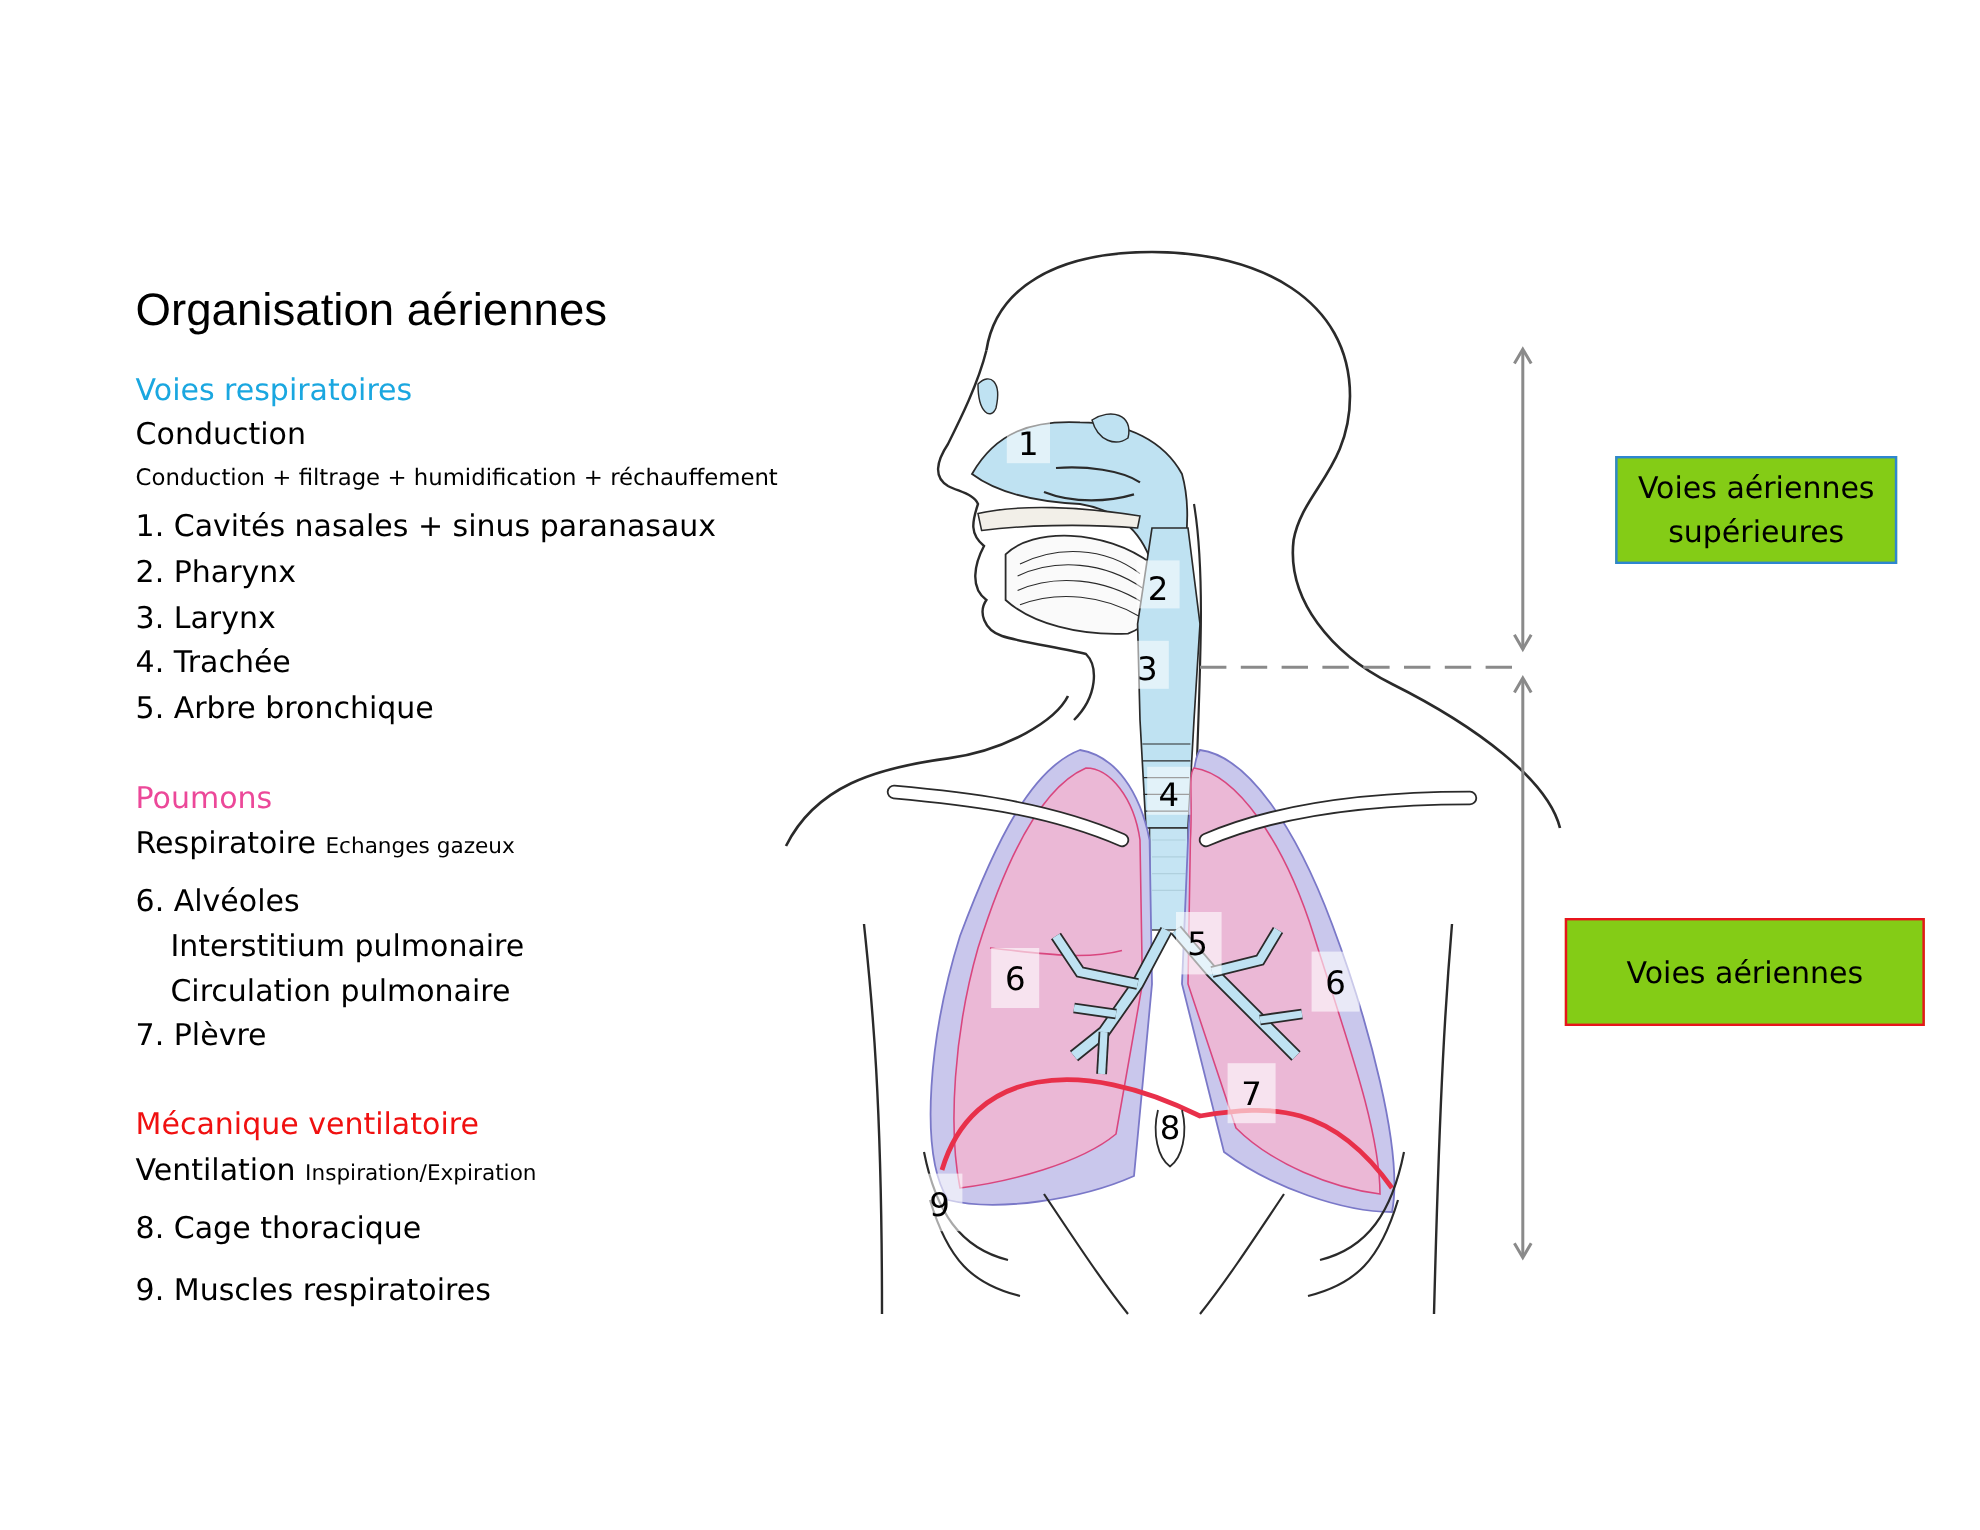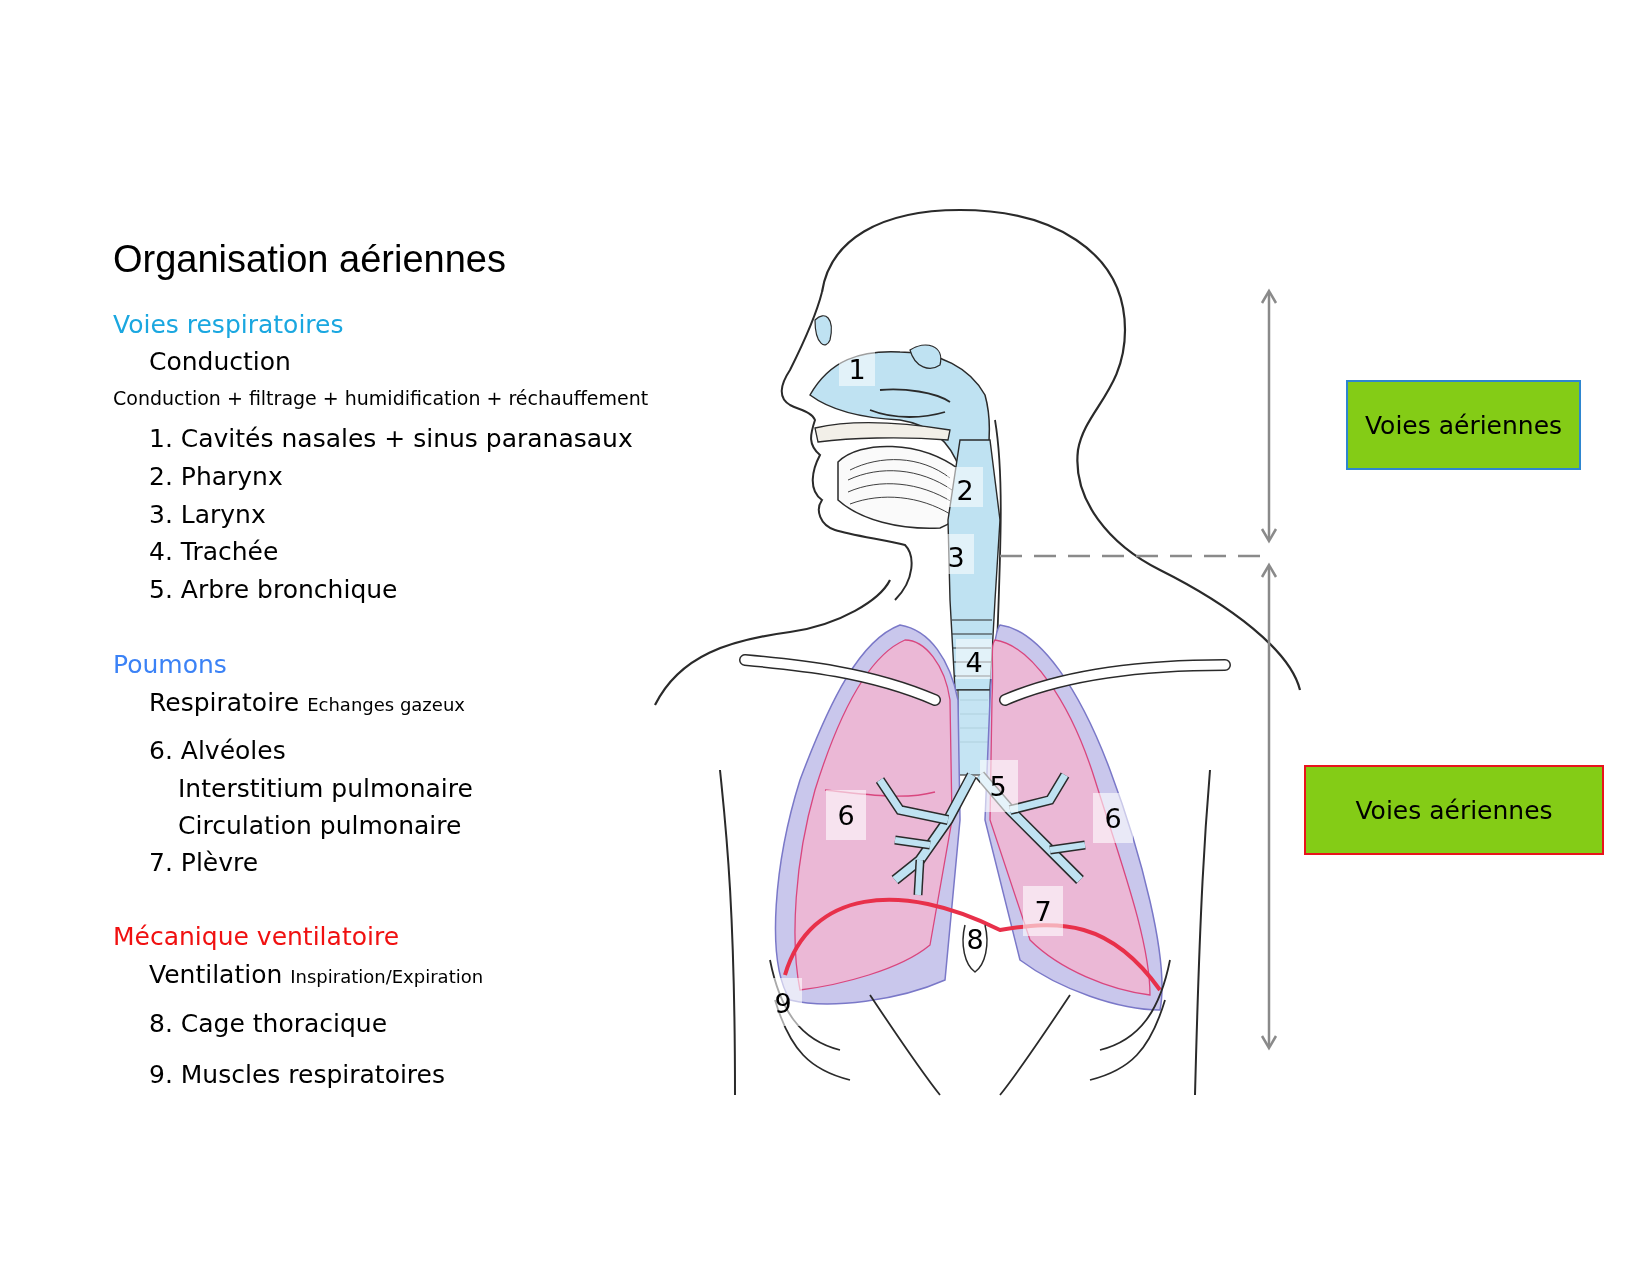--- a/index.html
+++ b/index.html
@@ -1,20 +1,20 @@
 <!DOCTYPE html>
 <html><head>
 <meta charset="utf-8">
 <style>
   html, body { margin:0; padding:0; background:#ffffff; }
   body { width:1650px; height:1275px; position:relative; overflow:hidden; font-family:"DejaVu Sans", sans-serif; color:#000; }
   .abs { position:absolute; white-space:nowrap; }
   .title { font-family:"Liberation Sans", sans-serif; font-size:38px; left:113px; top:238px; }
   .heading { font-family:"DejaVu Sans", sans-serif; font-size:25px; left:113px; }
-  .line { font-family:"DejaVu Sans", sans-serif; font-size:25px; left:113px;margin-left:36px; }
+  .line { font-family:"DejaVu Sans", sans-serif; font-size:25px; left:113px; }
   .small { font-size:18px; }
   .note { font-size:19px; left:113px; }
   .indent { left:142px; }
   .box { position:absolute; background:#84cc16; text-align:center; font-family:"DejaVu Sans", sans-serif; font-size:25px; line-height:37px; display:flex; flex-direction:column; justify-content:center; }
   svg.diagram { position:absolute; left:0; top:0; }
   .num { font-family:"DejaVu Sans", sans-serif; font-size:27px; fill:#000; text-anchor:middle; }
 </style>
 </head>
 <body>
 
@@ -22,21 +22,21 @@
 
 <div class="abs heading" style="top: 310px; color: rgb(26, 167, 224);">Voies respiratoires</div>
 <div class="abs line" style="top:347px;">Conduction</div>
 <div class="abs note" style="top:387px;">Conduction + filtrage + humidification + réchauffement</div>
 <div class="abs line" style="top:424px;">1. Cavités nasales + sinus paranasaux</div>
 <div class="abs line" style="top:462px;">2. Pharynx</div>
 <div class="abs line" style="top:500px;">3. Larynx</div>
 <div class="abs line" style="top:537px;">4. Trachée</div>
 <div class="abs line" style="top:575px;text-align:center;">5. Arbre bronchique</div>
 
-<div class="abs heading" style="top: 650px; color: #3b82f6;">Poumons</div>
+<div class="abs heading" style="top: 650px; color: #ec4899;">Poumons</div>
 <div class="abs line" style="top:688px;">
   <span>Respiratoire</span>
   <span class="small">Echanges gazeux</span>
 </div>
 <div class="abs line" style="top:736px;">6. Alvéoles</div>
 <div class="abs line indent" style="top:774px;">Interstitium pulmonaire</div>
 <div class="abs line indent" style="top:811px;">Circulation pulmonaire</div>
 <div class="abs line" style="top:848px;">7. Plèvre</div>
 
 <div class="abs heading" style="top: 922px; color: rgb(240, 16, 16);">Mécanique ventilatoire</div>
@@ -167,16 +167,17 @@
 
   <g stroke="#8a8a8a" stroke-width="2.5" fill="none">
     <line x1="1269" y1="566" x2="1269" y2="1047"></line>
     <polyline points="1262,577 1269,565 1276,577"></polyline>
     <polyline points="1262,1036 1269,1048 1276,1036"></polyline>
   </g>
 </svg>
 
 <div class="box" style="left:1346px; top:380px; width:231px; height:86px; border:2px solid #2E86D0;">
   <span>Voies aériennes</span>
+  <span>supérieures</span>
 </div>
 <div class="box" style="left:1304px; top:765px; width:296px; height:86px; border:2px solid #E8141C;">
   <span>Voies aériennes</span>
 </div>
 
 </body></html>

